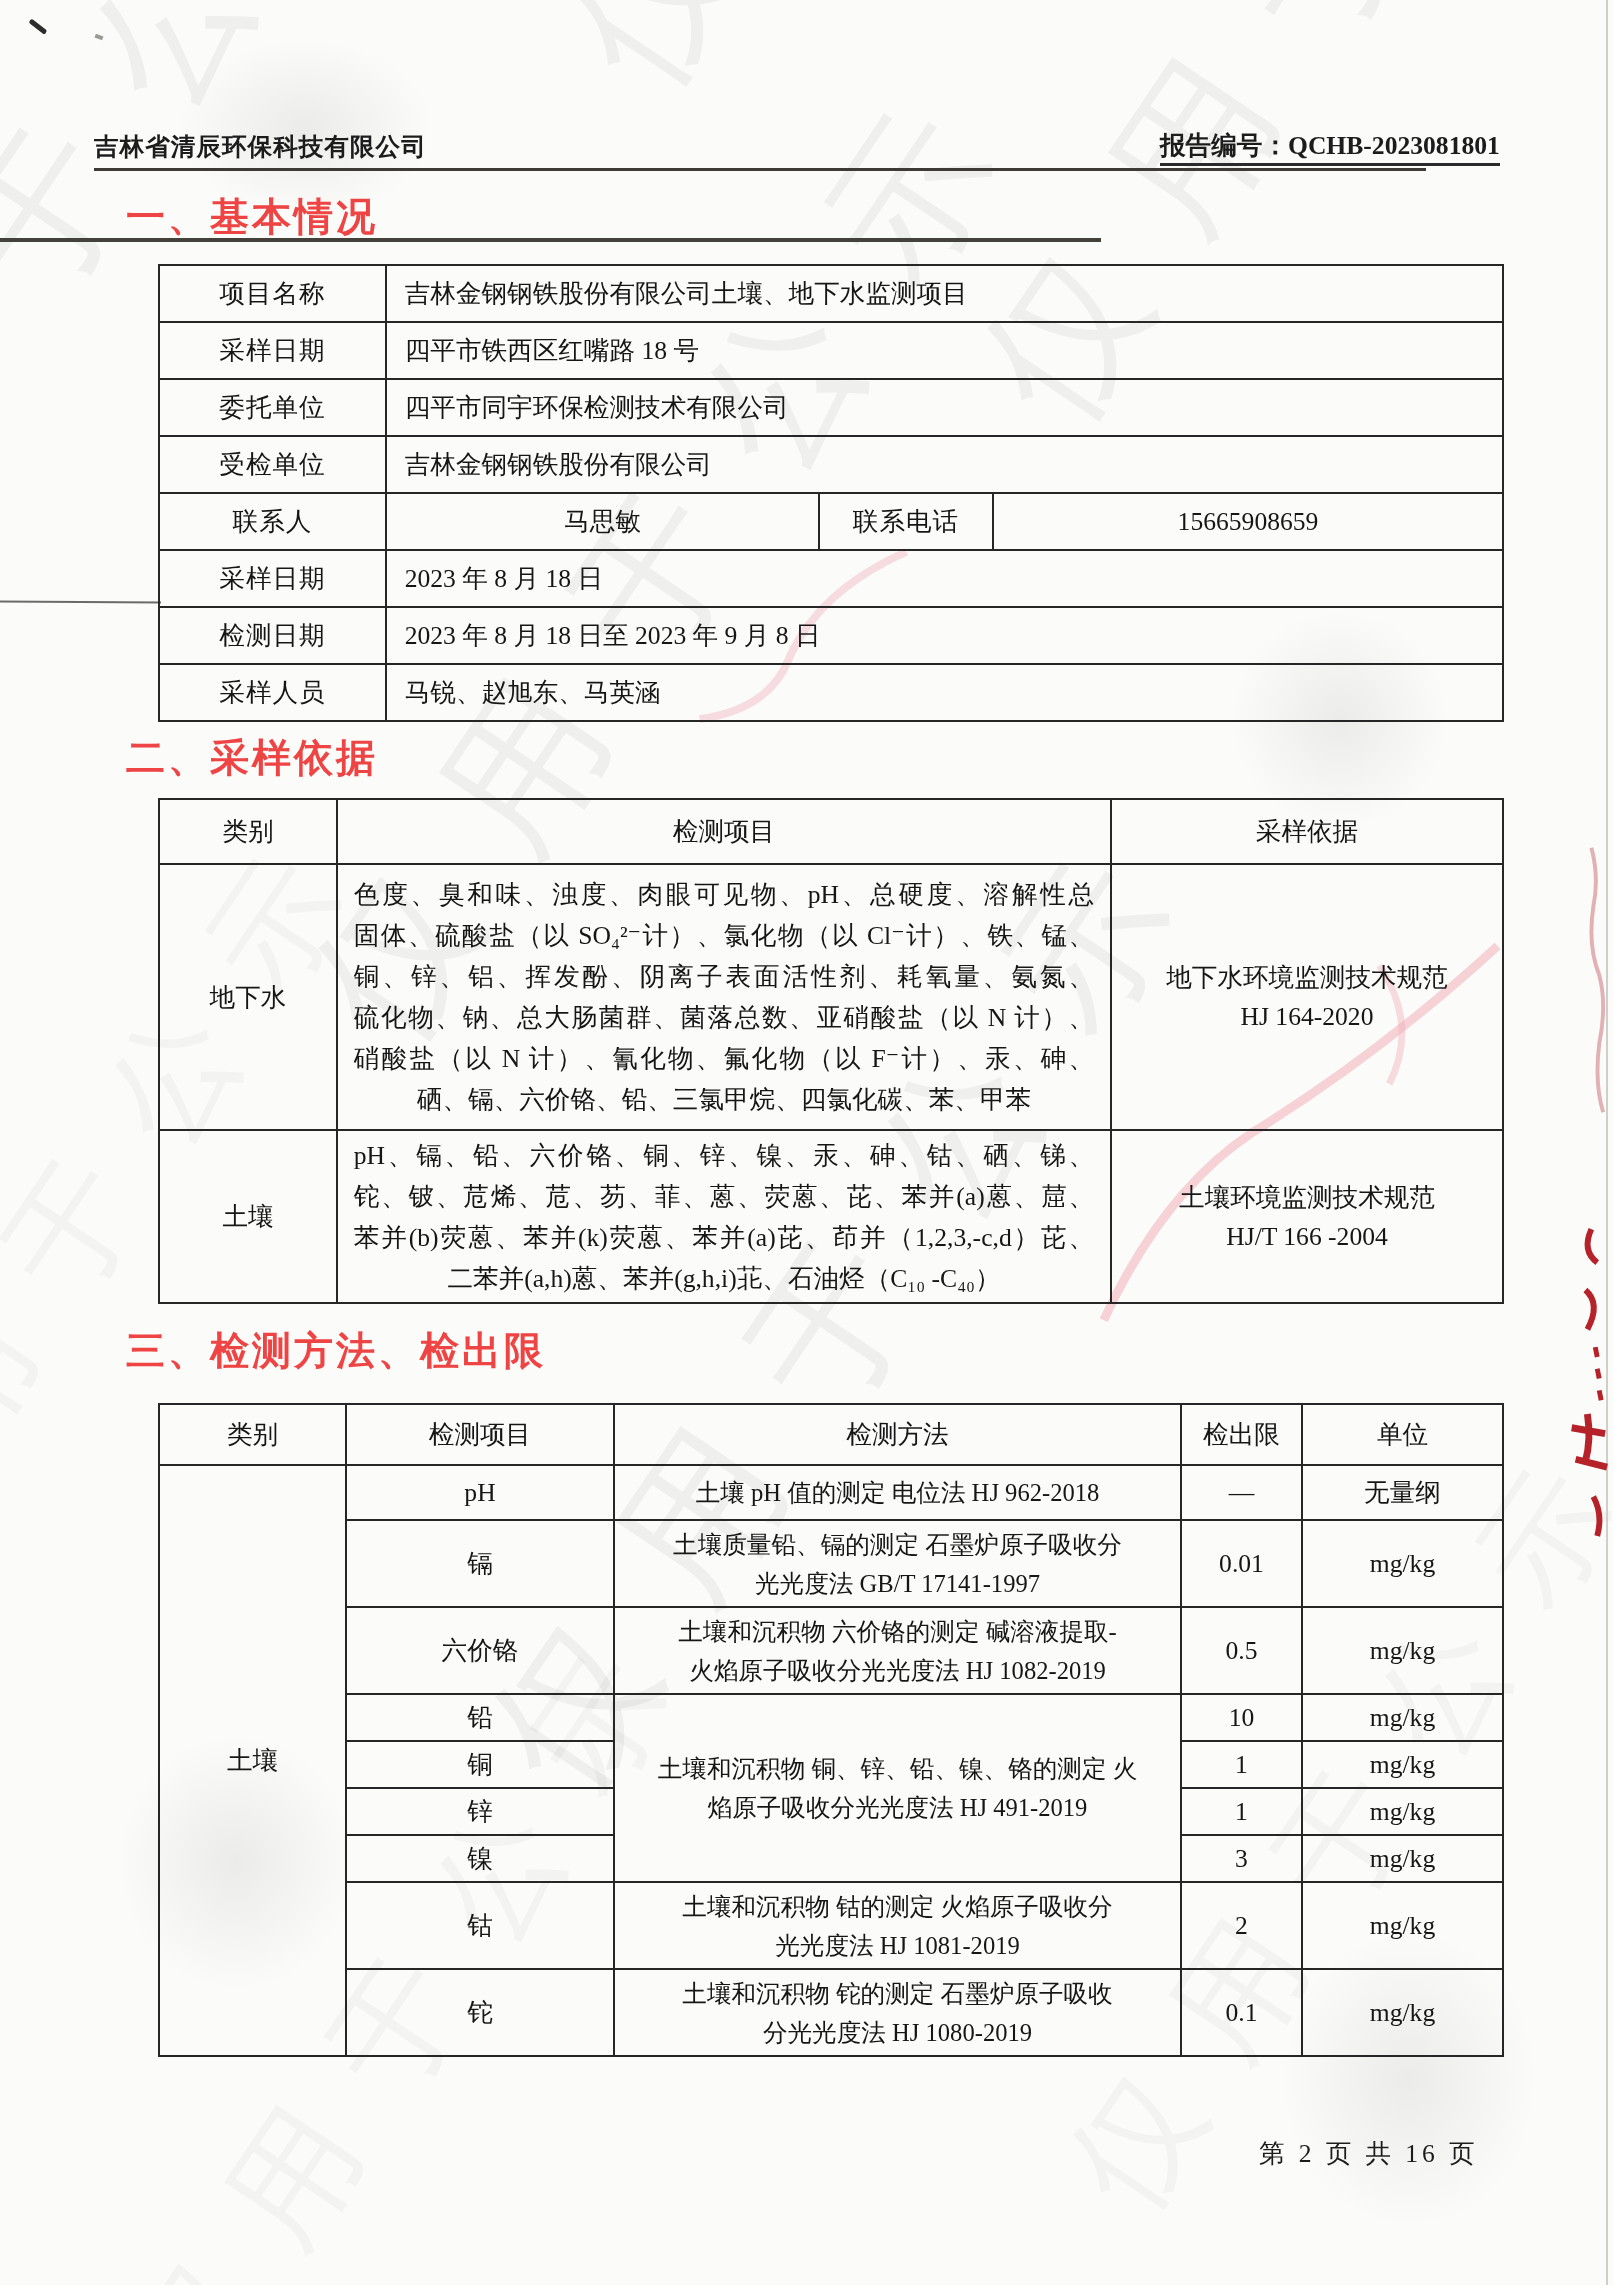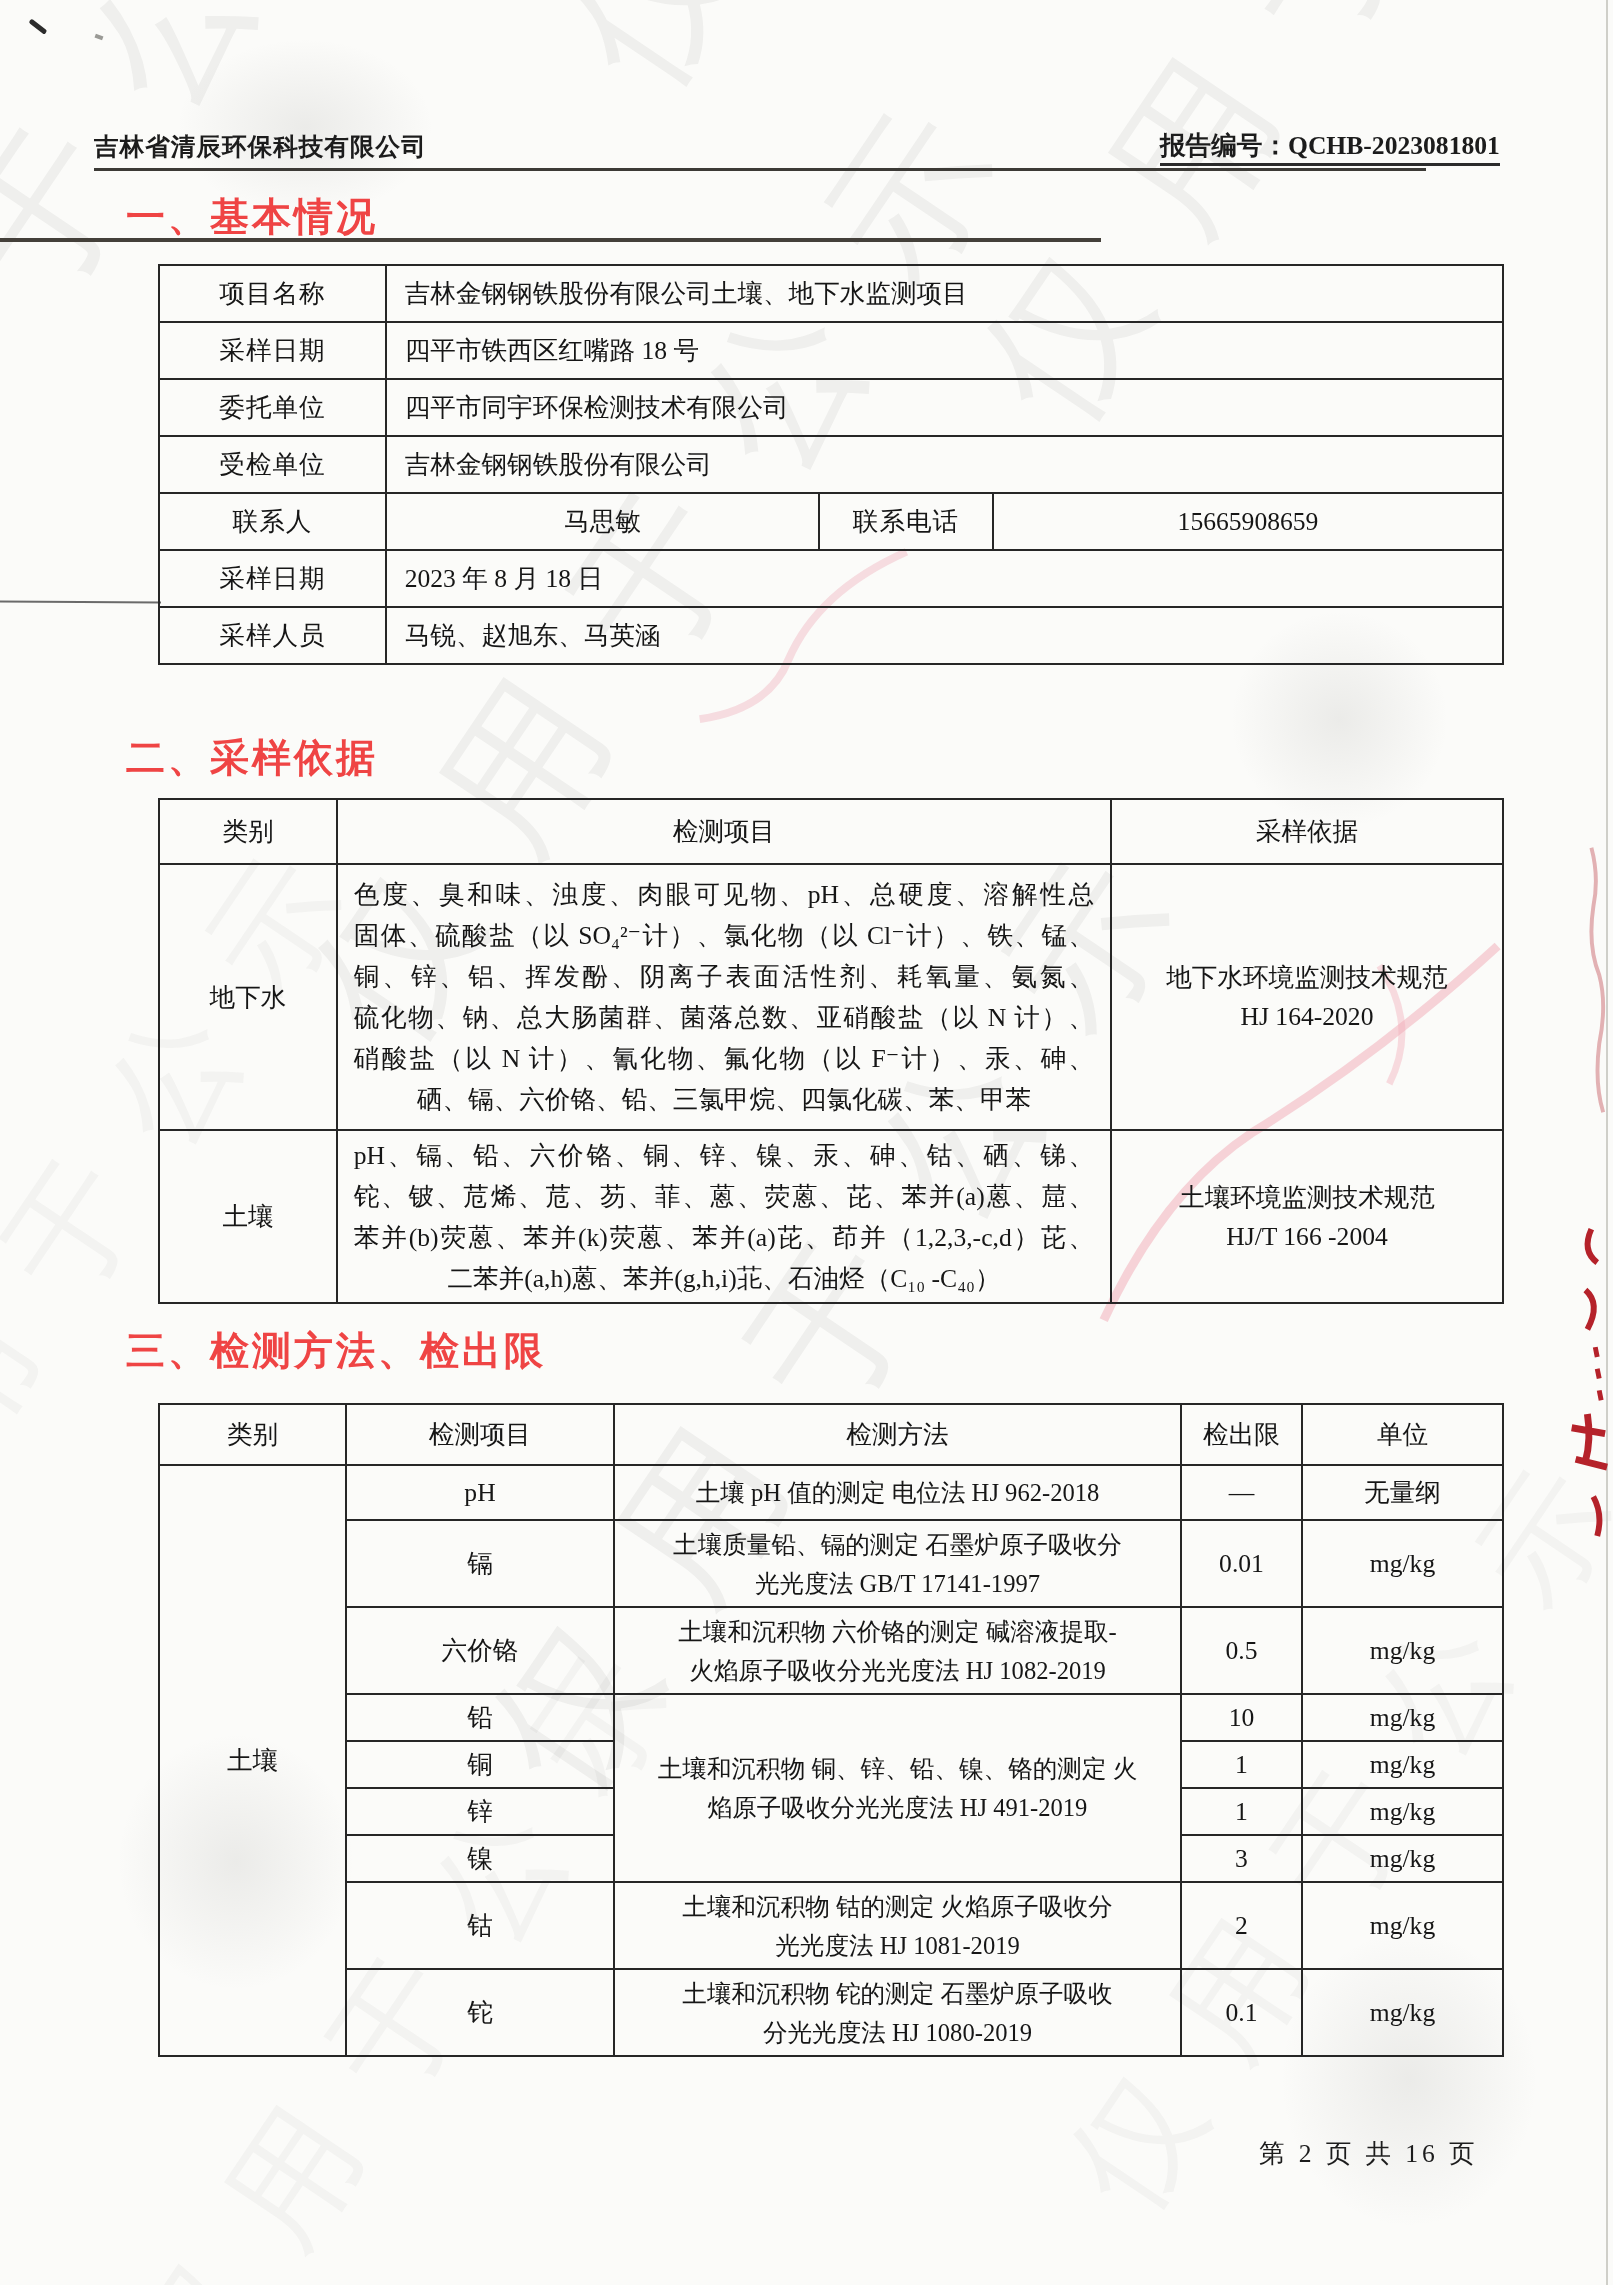--- a/index.html
+++ b/index.html
@@ -126,20 +126,24 @@
     <td class="lbl">联系人</td>
     <td class="ctr">马思敏</td>
     <td class="lbl">联系电话</td>
     <td class="ctr">15665908659</td>
   </tr>
   <tr class="r58">
     <td class="lbl">采样日期</td>
     <td class="val" colspan="3">2023 年 8 月 18 日</td>
   </tr>
   <tr class="r58">
+    <td class="lbl">检测日期</td>
+    <td class="val" colspan="3">2023 年 8 月 18 日至 2023 年 9 月 8 日</td>
+  </tr>
+  <tr class="r58">
     <td class="lbl">采样人员</td>
     <td class="val" colspan="3">马锐、赵旭东、马英涵</td>
   </tr>
 </tbody>
   </table>
 
 <div class="abs sec-title t2">二、采样依据</div>
 
 <table class="abs tbl tbl2">
   <colgroup>

